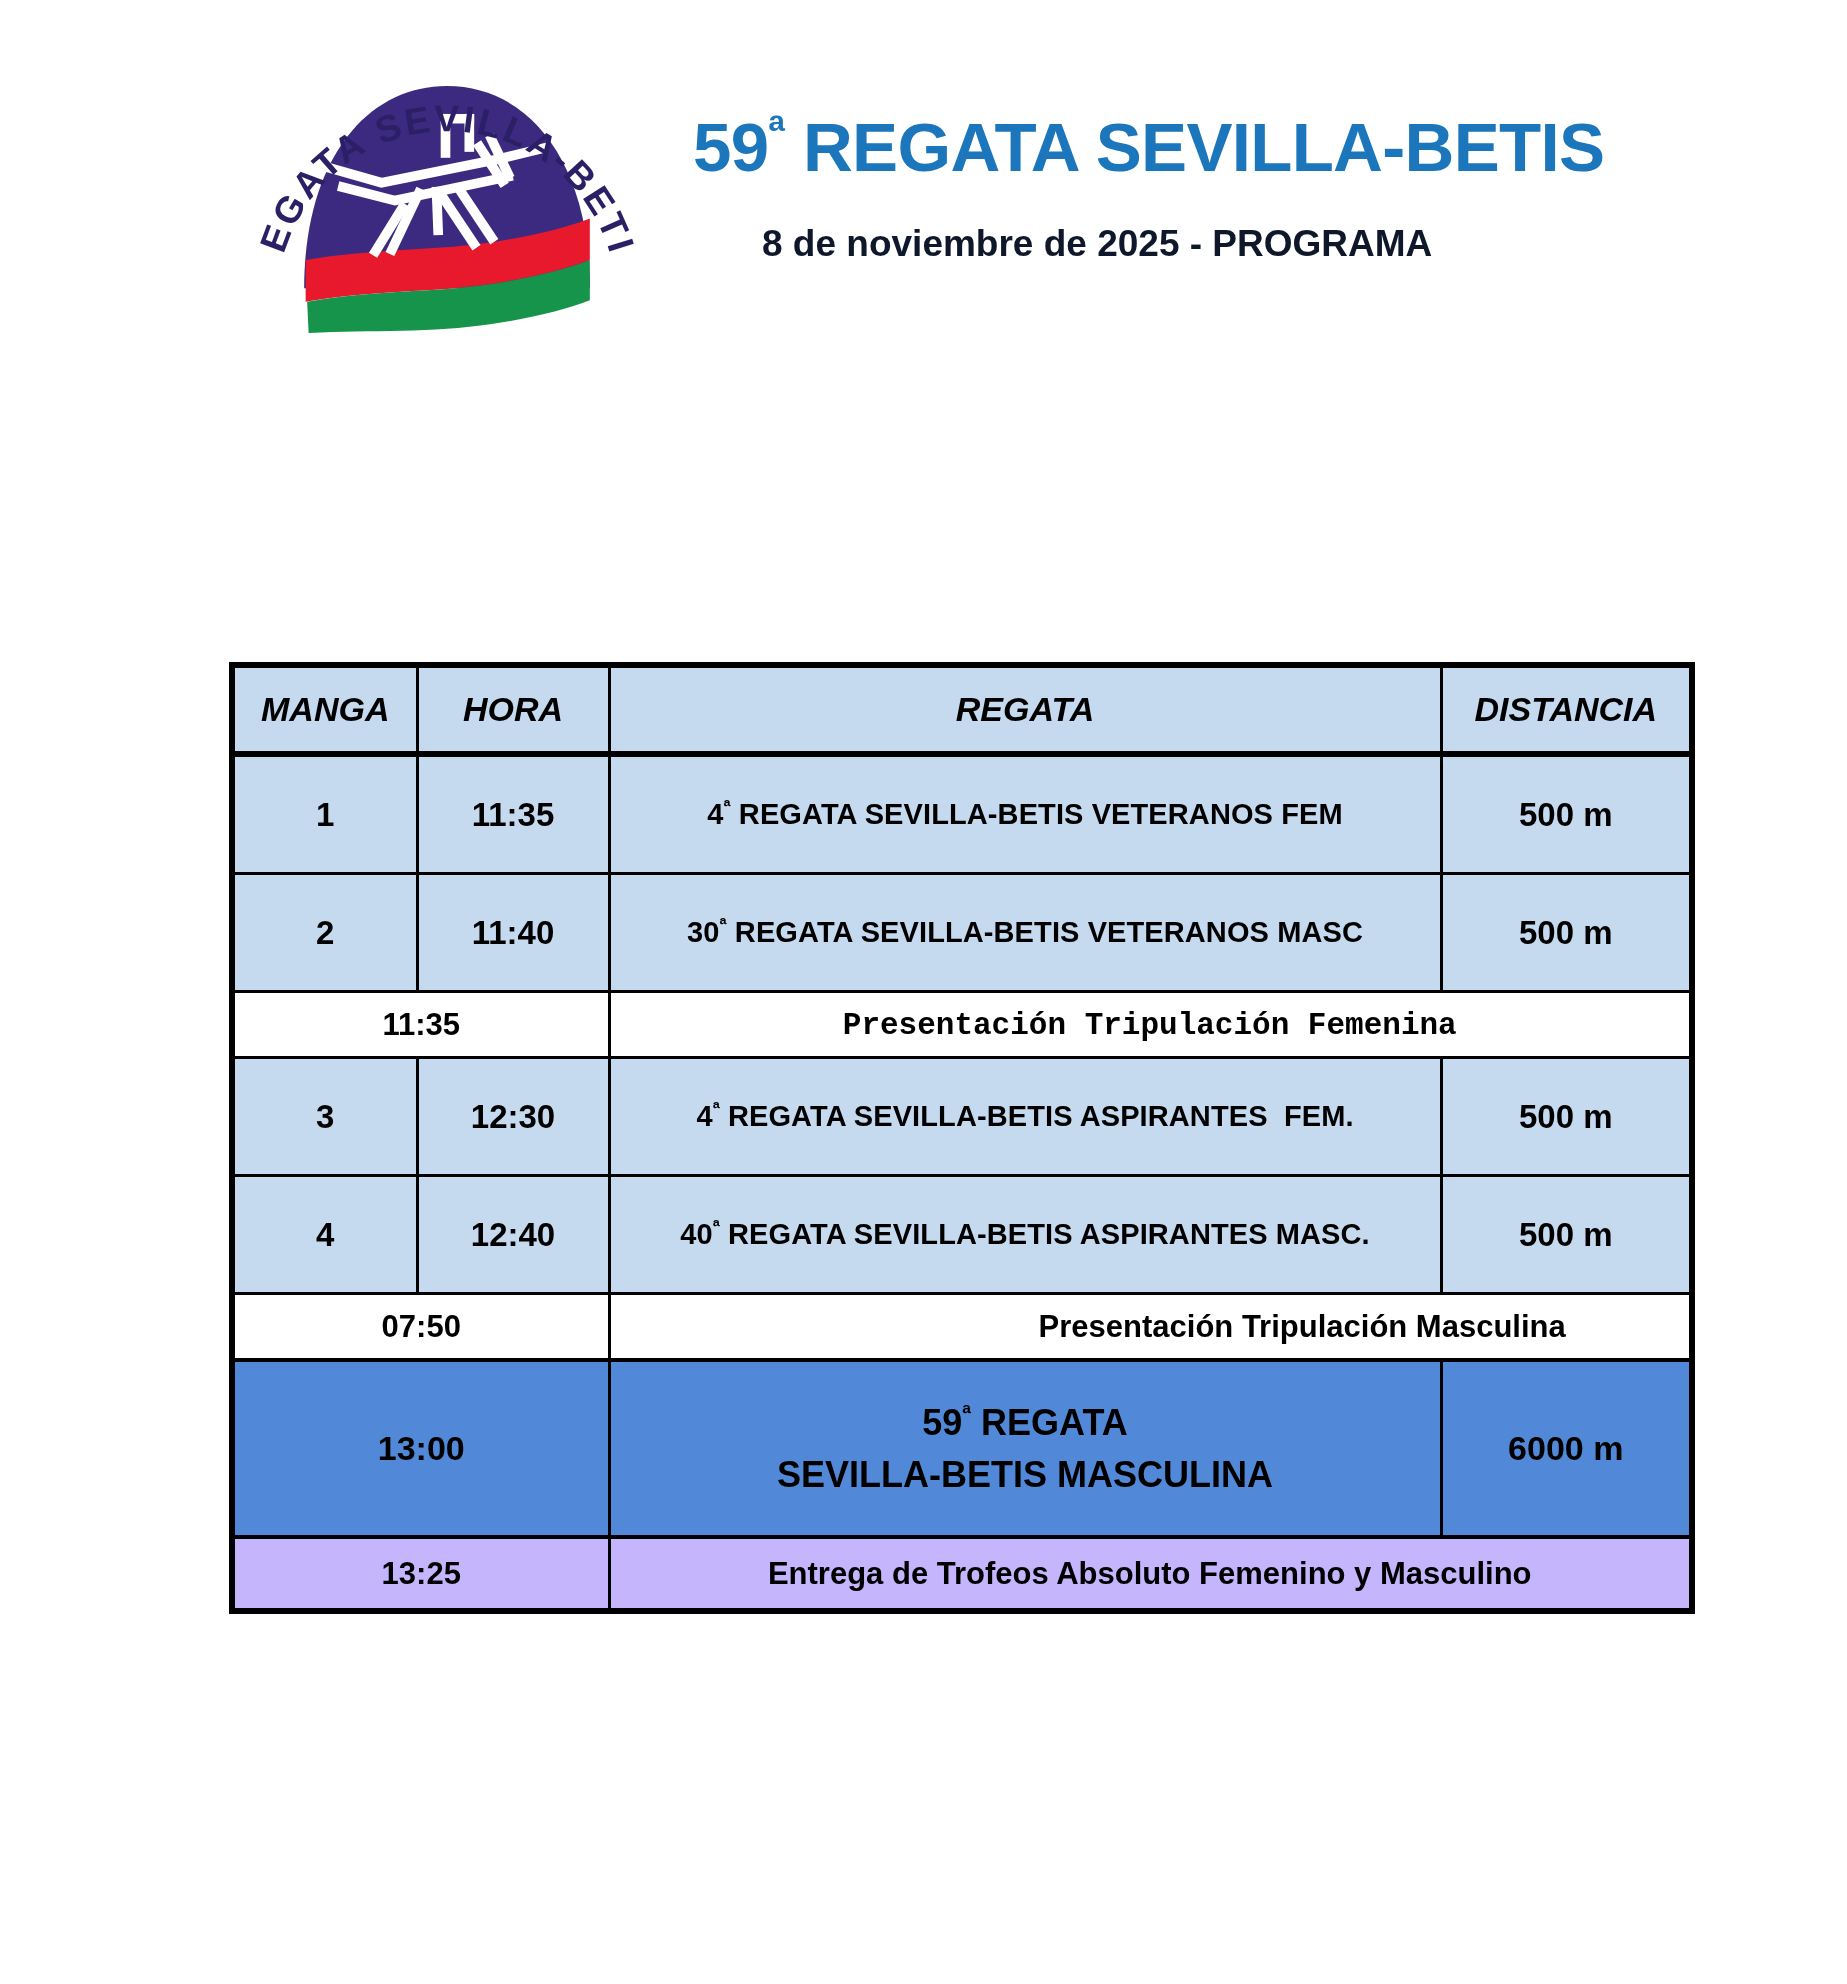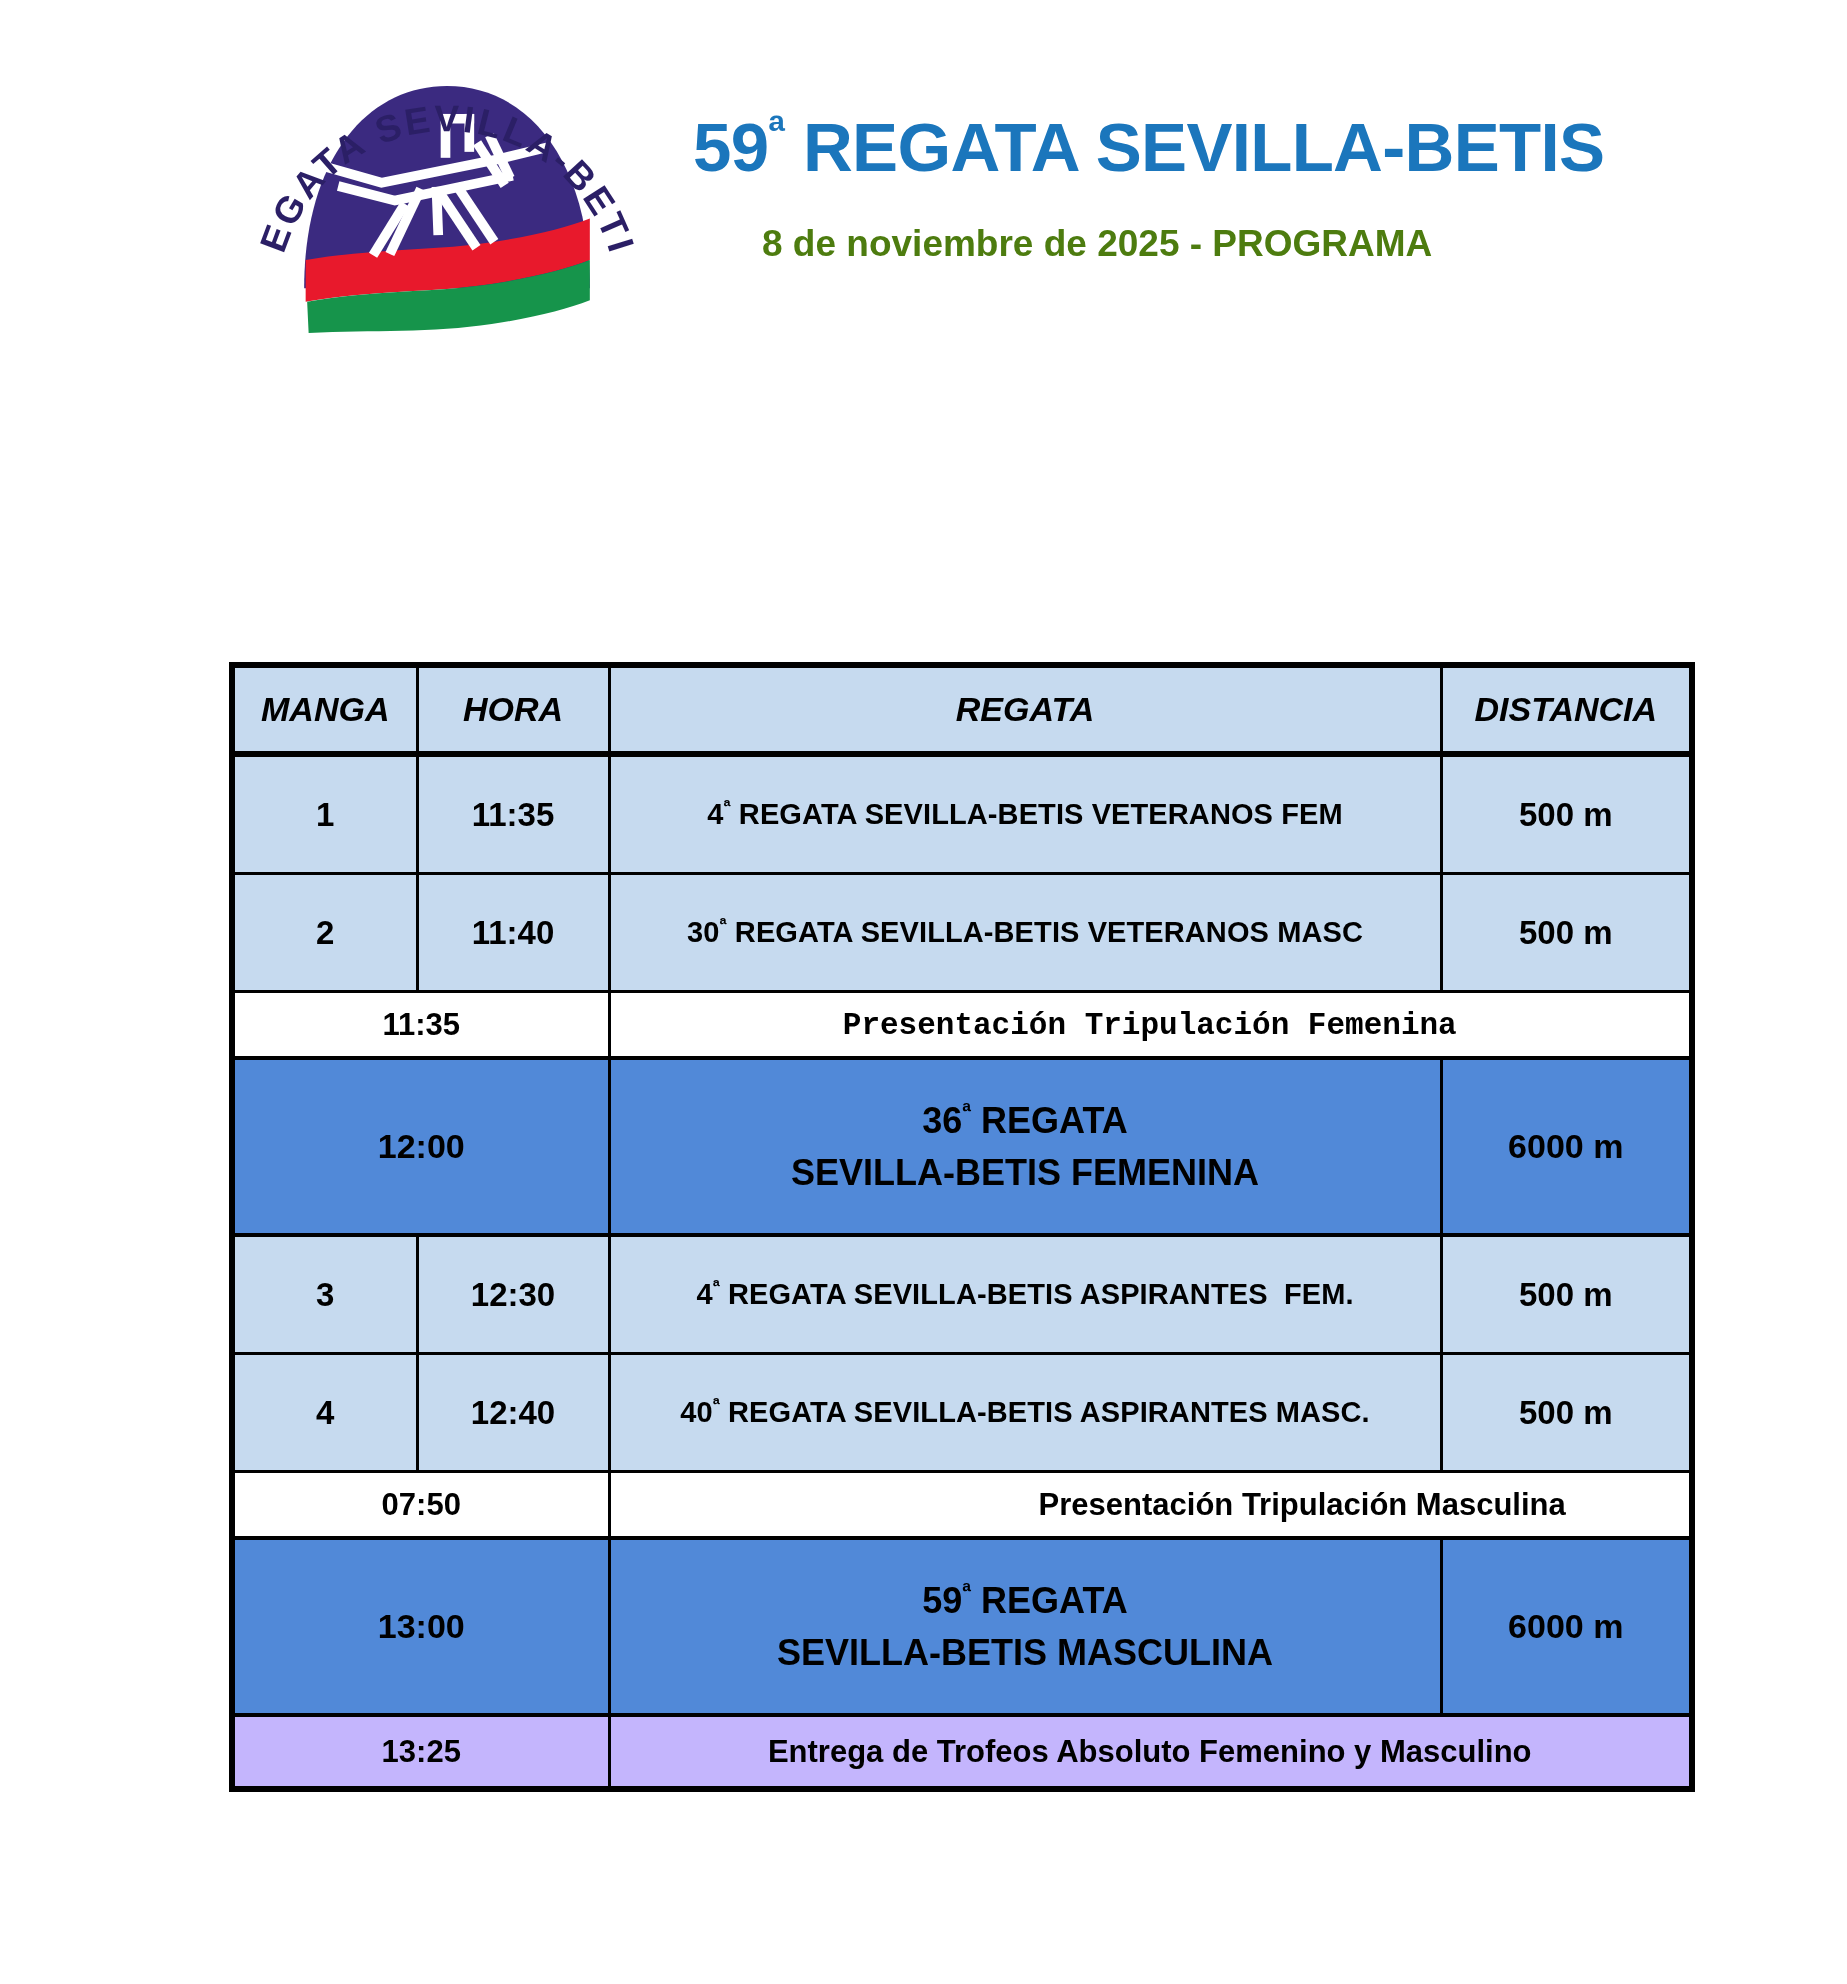--- a/index.html
+++ b/index.html
@@ -44,21 +44,21 @@
     color: #1b76bc;
     letter-spacing: -0.7px;
     line-height: 1.05;
     white-space: nowrap;
   }
   .sub-title {
     margin-top: 39px;
     margin-left: 69px;
     font-size: 37px;
     font-weight: bold;
-    color: #4d7c0f;
+    color: #0f172a;
     letter-spacing: 0px;
     white-space: nowrap;
   }
 
   
   .program-table {
     position: absolute;
     left: 229px;
     top: 662px;
     width: 1460px;
@@ -222,28 +222,20 @@
       <tr class="manga-row">
         <td class="cell-manga">2</td>
         <td class="cell-hora">11:40</td>
         <td class="cell-regata">30<sup class="ord">ª</sup> REGATA SEVILLA-BETIS VETERANOS MASC</td>
         <td class="cell-distancia">500 m</td>
       </tr>
       <tr class="present-row">
         <td class="cell-hora-merged" colspan="2">11:35</td>
         <td class="cell-regata-merged" colspan="2"><span style="display:inline-block;width:832px;text-align:center;font-family:Liberation Mono, monospace;">Presentación Tripulación Femenina</span></td>
       </tr>
-      <tr class="big-row">
-        <td class="cell-hora-merged" colspan="2">12:00</td>
-        <td class="cell-regata">
-          <span class="regata-line">36<sup class="ord">ª</sup> REGATA</span>
-          <span class="regata-line">SEVILLA-BETIS FEMENINA</span>
-        </td>
-        <td class="cell-distancia">6000 m</td>
-      </tr>
       <tr class="manga-row">
         <td class="cell-manga">3</td>
         <td class="cell-hora">12:30</td>
         <td class="cell-regata">4<sup class="ord">ª</sup> REGATA SEVILLA-BETIS ASPIRANTES &nbsp;FEM.</td>
         <td class="cell-distancia">500 m</td>
       </tr>
       <tr class="manga-row">
         <td class="cell-manga">4</td>
         <td class="cell-hora">12:40</td>
         <td class="cell-regata">40<sup class="ord">ª</sup> REGATA SEVILLA-BETIS ASPIRANTES MASC.</td>

